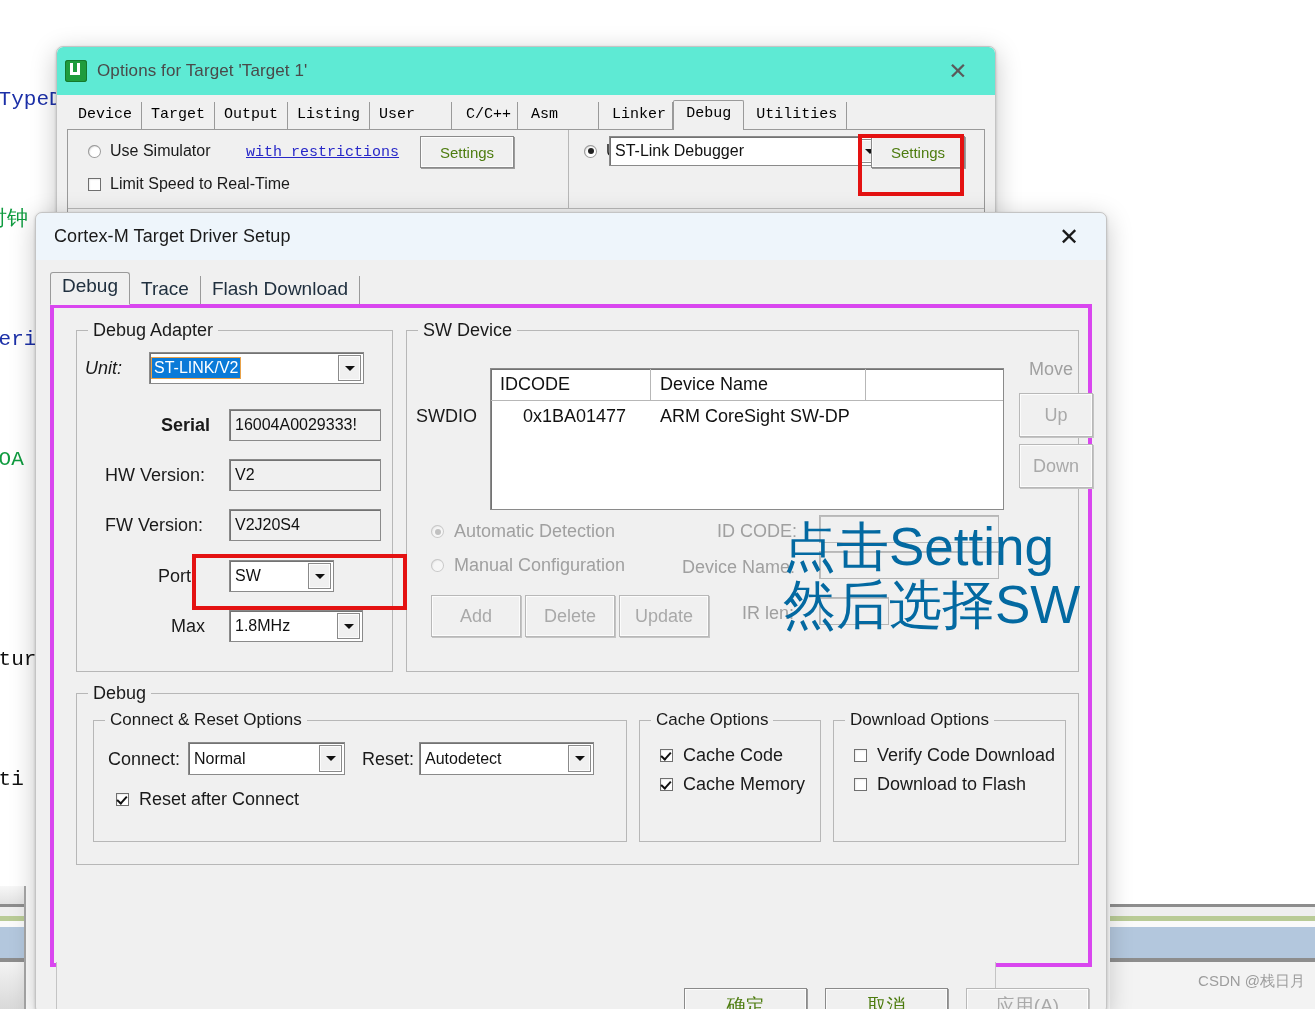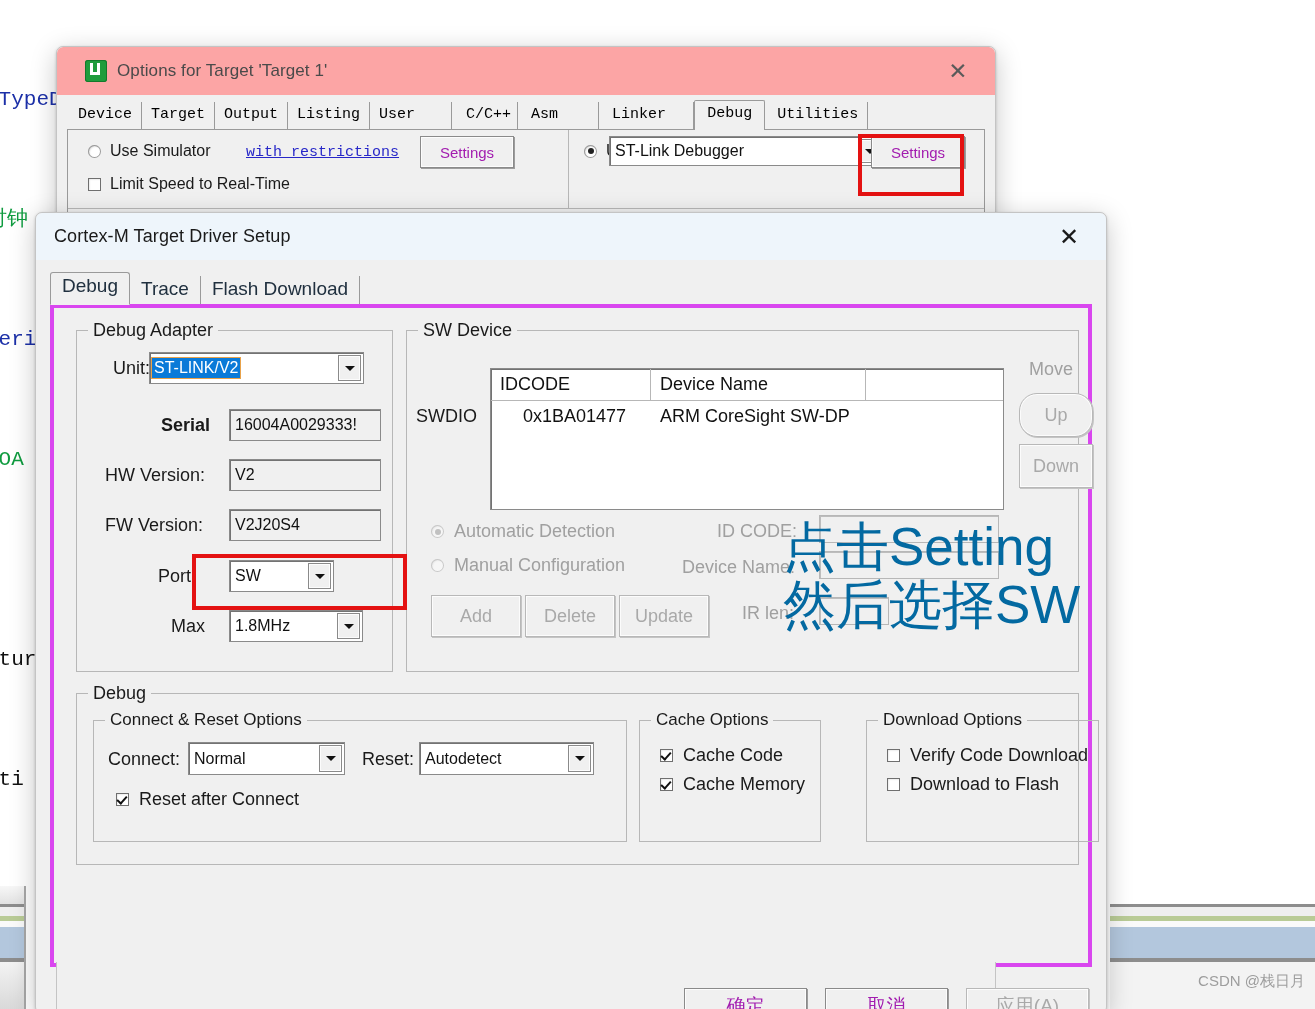--- a/index.html
+++ b/index.html
@@ -42,21 +42,21 @@
   }
   .winclose{
     margin-left:auto;width:46px;height:30px;margin-right:14px;
     display:flex;align-items:center;justify-content:center;
     color:#5a5a5a;font-size:23px;font-weight:300;line-height:1;
     cursor:default;
   }
 
   
   #opt-dialog{left:56px;top:46px;width:938px;height: 960px;overflow:hidden;}
-  #opt-dialog .titlebar{background:#fca5a5;padding-left:28px;}
+  #opt-dialog .titlebar{background:#5eead4;padding-left:8px;}
   #opt-icon{
     width:22px;height:22px;border-radius:3px;margin-right:10px;
     background:#1f9c3c;position:relative;flex:0 0 auto;
     box-shadow:inset 0 0 0 1px #14792c;
   }
   #opt-icon:before{
     content:"";position:absolute;left:5px;top:3px;width:3px;height:9px;background:#fff;
   }
   #opt-icon:after{
     content:"";position:absolute;left:12px;top:3px;width:3px;height:9px;background:#fff;
@@ -99,21 +99,21 @@
   }
   .cbox.on:after{
     content:"";position:absolute;left:3px;top:1px;width:4px;height:8px;
     border:solid #111;border-width:0 2px 2px 0;transform:rotate(42deg);
   }
   .row{display:flex;align-items:center;}
   .btn{
     background:#f0f0f0;border:1px solid #8a8a8a;
     box-shadow:1px 1px 0 #9d9d9d, inset 0 0 0 1px #fcfcfc;
     display:flex;align-items:center;justify-content:center;
-    font-size:15px;color:#a21caf;cursor:default;
+    font-size:15px;color:#4d7c0f;cursor:default;
   }
   .btn.dis{color:#a9a9a9;border-color:#b8b8b8;box-shadow:1px 1px 0 #c4c4c4, inset 0 0 0 1px #fcfcfc;}
   .fld{
     background:#fff;border:1px solid #8a8a8a;
     box-shadow:inset 1px 1px 0 #737373;
     display:flex;align-items:center;font-size:16px;color:#111;padding-left:5px;
     box-sizing:border-box;overflow:hidden;white-space:nowrap;
   }
   .fld.ro{background:#f0f0f0;}
   .combo{position:relative;}
@@ -236,21 +236,21 @@
   </div>
 
   <div class="k-tabstrip">
     <div class="k-tab">Device</div>
     <div class="k-tab">Target</div>
     <div class="k-tab">Output</div>
     <div class="k-tab">Listing</div>
     <div class="k-tab" style="padding-right:36px;">User</div>
     <div class="k-tab" style="padding-left:14px;padding-right:6px;">C/C++</div>
     <div class="k-tab" style="padding-left:13px;padding-right:40px;">Asm</div>
-    <div class="k-tab" style="padding-left:13px;padding-right:27px;">Linker</div>
+    <div class="k-tab" style="padding-left:13px;padding-right:6px;">Linker</div>
     <div class="k-tab sel" style="padding-left:12px;padding-right:12px;">Debug</div>
     <div class="k-tab" style="padding-left:12px;">Utilities</div>
   </div>
 
   <div id="opt-body">
 
     <div class="row" style="position:absolute;left:20px;top:12px;">
       <span class="radio"></span>
       <span class="lbl" style="font-size:16px;margin-left:9px;">Use Simulator</span>
     </div>
@@ -292,21 +292,21 @@
     <div class="ctab sel">Debug</div>
     <div class="ctab">Trace</div>
     <div class="ctab">Flash Download</div>
   </div>
 
   <div id="cm-page">
 
     <div class="gb" style="left:22px;top:22px;width:315px;height:340px;">
       <span class="gb-t">Debug Adapter</span>
 
-      <span class="lbl" style="position:absolute;left:36px;top:27px;">Unit:</span>
+      <span class="lbl" style="position:absolute;left:8px;top:27px;font-style:italic;">Unit:</span>
       <div class="fld combo" style="position:absolute;left:72px;top:21px;width:215px;height:32px;padding-left:2px;">
         <span style="background:#0a7ad8;color:#fff;padding:1px 2px;outline:1px solid #e8a24a;">ST-LINK/V2</span>
         <span class="arrow">
             <span class="caret"></span>
           </span>
       </div>
 
       <span class="lbl" style="position:absolute;left:84px;top:84px;font-weight:bold;">Serial</span>
       <div class="fld ro" style="position:absolute;left:152px;top:78px;width:152px;height:32px;">
         <span>16004A0029333!</span>
@@ -350,21 +350,21 @@
           <div style="width:215px;">Device Name</div>
           <div style="flex:1;border-right:none;"></div>
         </div>
         <div id="devrow">
           <div style="width:160px;padding-left:32px;box-sizing:border-box;">0x1BA01477</div>
           <div style="width:215px;padding-left:9px;box-sizing:border-box;">ARM CoreSight SW-DP</div>
         </div>
       </div>
 
       <span class="lbl dim" style="position:absolute;left:622px;top:28px;">Move</span>
-      <div class="btn dis" style="position:absolute;left:612px;top:62px;width:72px;height:42px;font-size:18px;border-radius:18px;">Up</div>
+      <div class="btn dis" style="position:absolute;left:612px;top:62px;width:72px;height:42px;font-size:18px;">Up</div>
       <div class="btn dis" style="position:absolute;left:612px;top:113px;width:72px;height:42px;font-size:18px;">Down</div>
 
       <div class="row" style="position:absolute;left:24px;top:190px;">
         <span class="radio dim on"></span>
         <span class="lbl dim" style="margin-left:10px;">Automatic Detection</span>
       </div>
       <div class="row" style="position:absolute;left:24px;top:224px;">
         <span class="radio dim"></span>
         <span class="lbl dim" style="margin-left:10px;">Manual Configuration</span>
       </div>
@@ -422,21 +422,21 @@
               <span class="caret"></span>
             </span>
         </div>
 
         <div class="row" style="position:absolute;left:22px;top:68px;">
           <span class="cbox on"></span>
           <span class="lbl" style="margin-left:10px;">Reset after Connect</span>
         </div>
       </div>
 
-      <div class="gb" style="left:789px;top:26px;width:231px;height:120px;">
+      <div class="gb" style="left:756px;top:26px;width:231px;height:120px;">
         <span class="gb-t sm">Download Options</span>
         <div class="row" style="position:absolute;left:20px;top:24px;">
           <span class="cbox"></span>
           <span class="lbl" style="margin-left:10px;">Verify Code Download</span>
         </div>
         <div class="row" style="position:absolute;left:20px;top:53px;">
           <span class="cbox"></span>
           <span class="lbl" style="margin-left:10px;">Download to Flash</span>
         </div>
       </div>

